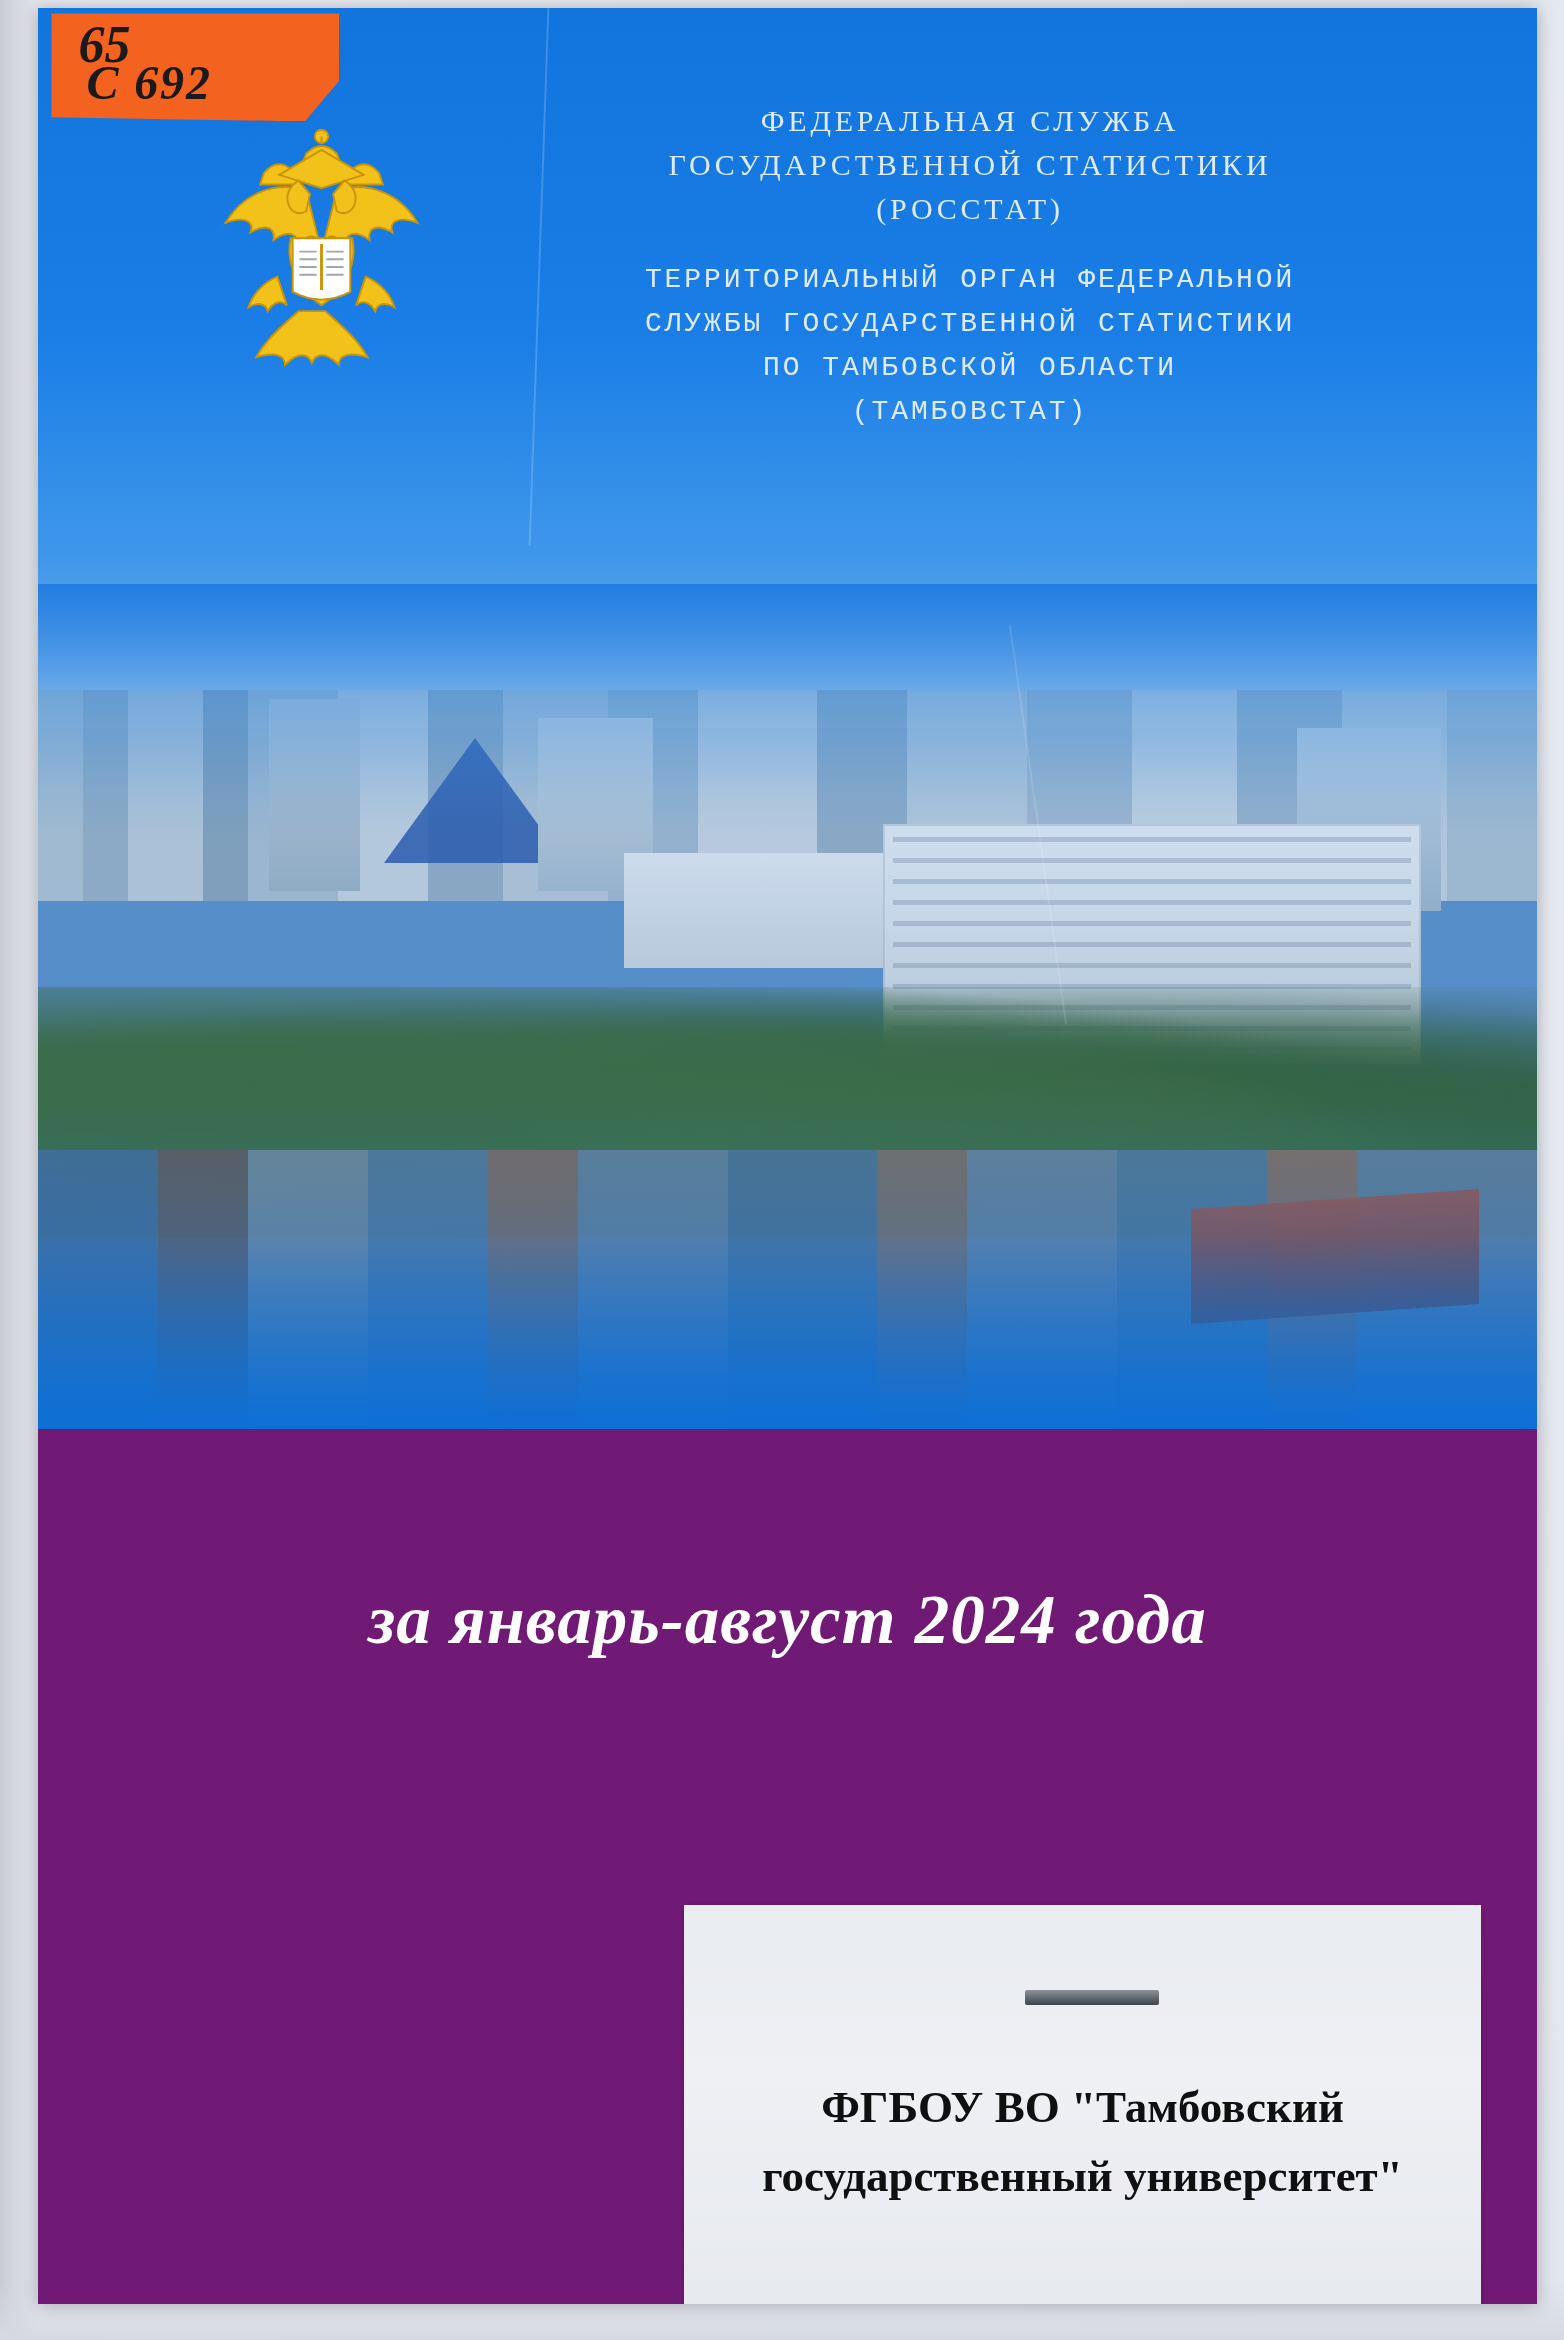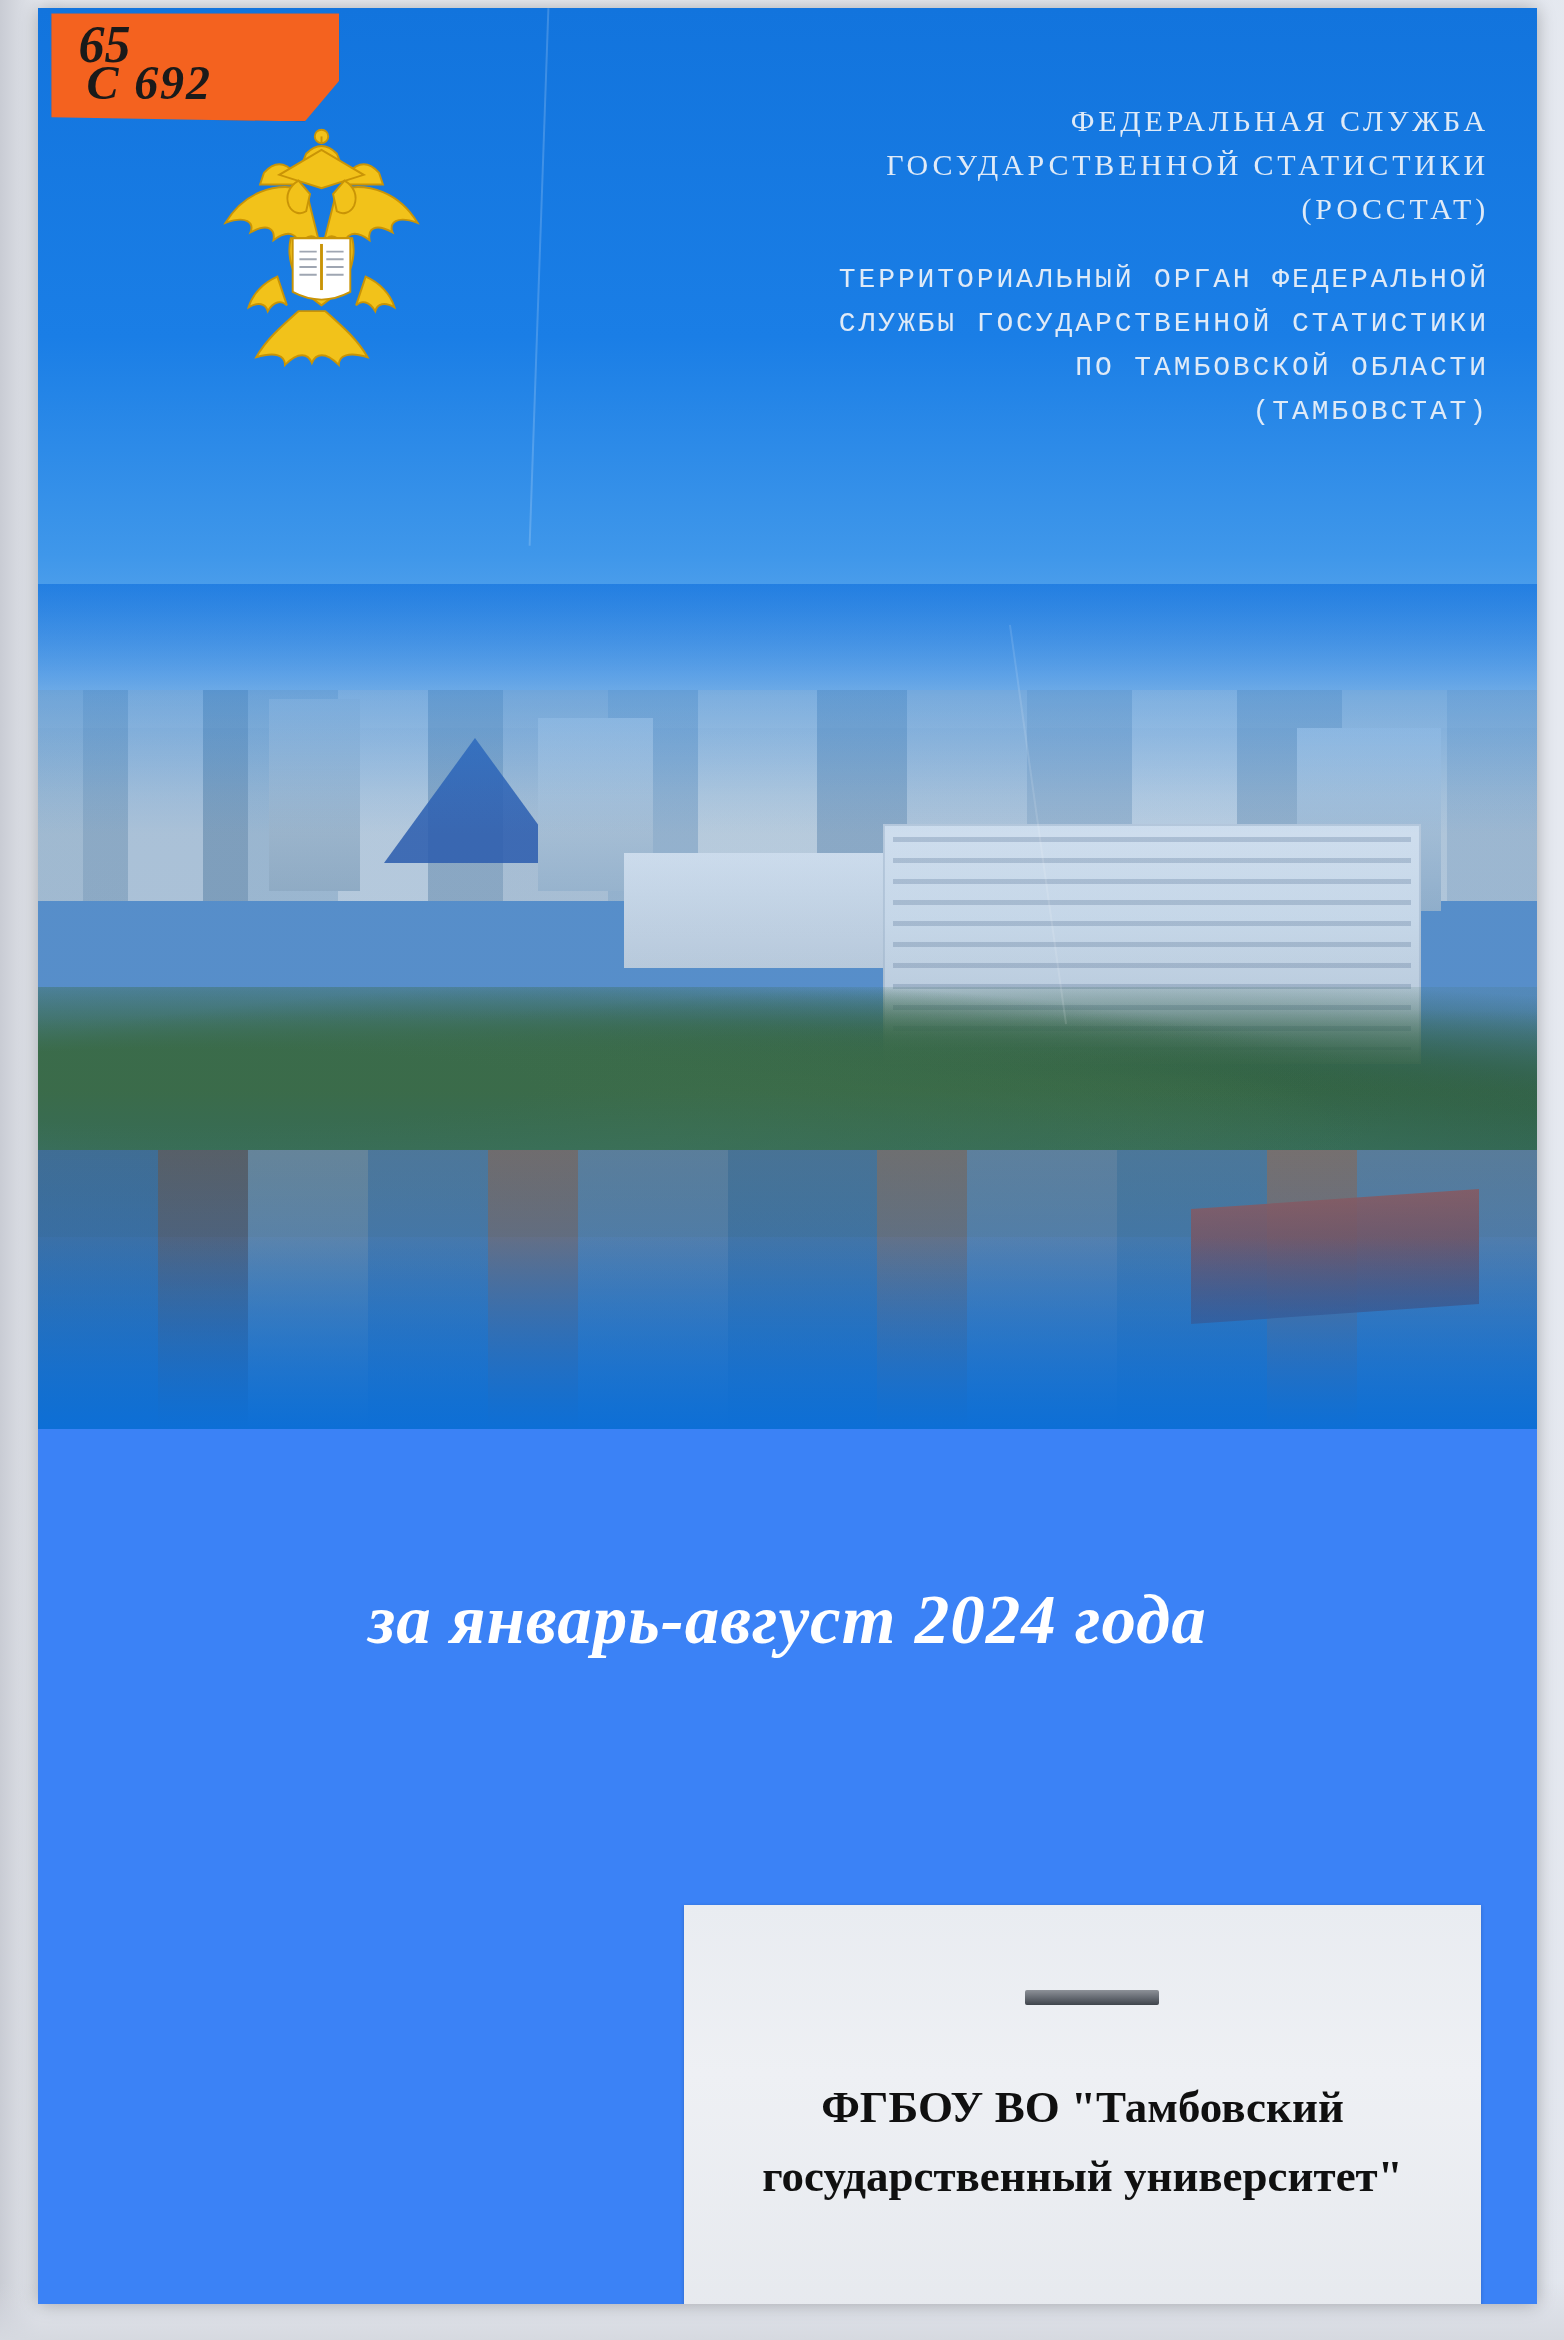--- a/index.html
+++ b/index.html
@@ -33,21 +33,21 @@
     background: linear-gradient(to top, #d6d9e0 0%, rgba(233,236,242,0) 100%);
   }
 
   
   .cover {
     position: absolute;
     left: 38px;
     top: 7.7px;
     width: 1499px;
     height: 2296px;
-    background: #3b82f6;
+    background: #701a75;
     overflow: hidden;
     box-shadow: 0 0 17.3px rgba(0,0,0,0.28);
   }
   .cover-top-gradient {
     position: absolute;
     left: 0; right: 0; top: 0; height: 730px;
     background: linear-gradient(to bottom, #1274dd 0%, #1a7ee6 45%, #3f97ea 75%, #7fb9ef 100%);
   }
 
   
@@ -157,21 +157,20 @@
     width: 1038px;
     text-align: center;
     color: #dfeaf7;
     font-family: "Liberation Serif", serif;
   }
   .org-line {
     letter-spacing: 3.8px;
     font-size: 30px;
     line-height: 44px;
     white-space: nowrap;
-    text-align: right;
   }
   .org-block .group2 { margin-top: 27px; font-family: Liberation Mono, monospace; }
   .org-block .group2 .org-line { font-size: 28px; letter-spacing: 2.9px; }
 
   
   .emblem {
     position: absolute;
     left: 168px;
     top: 115px;
     width: 231px;

